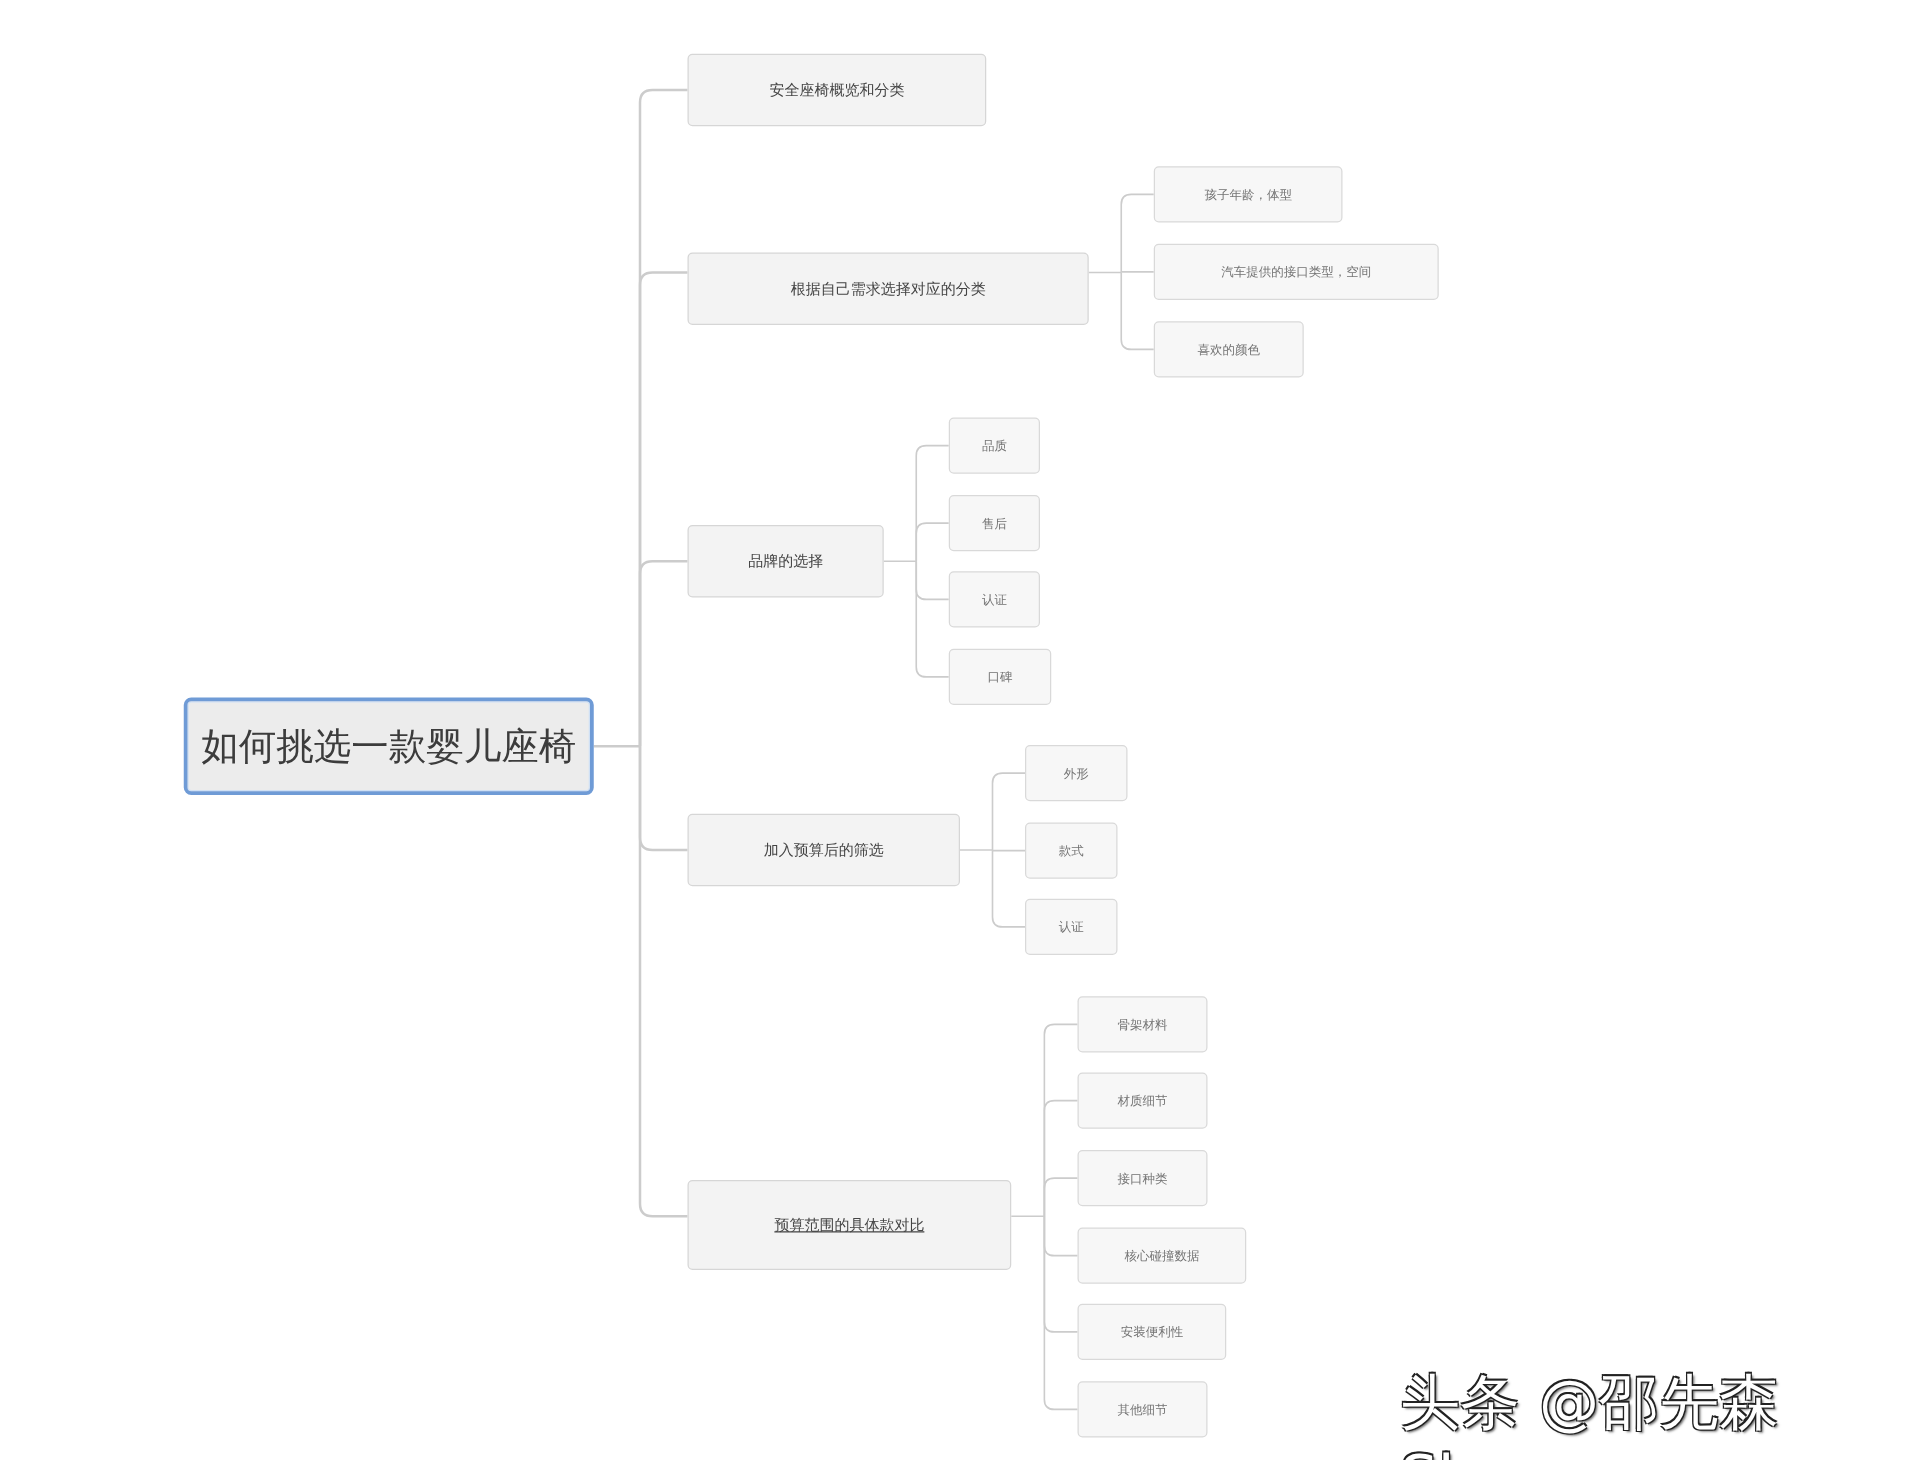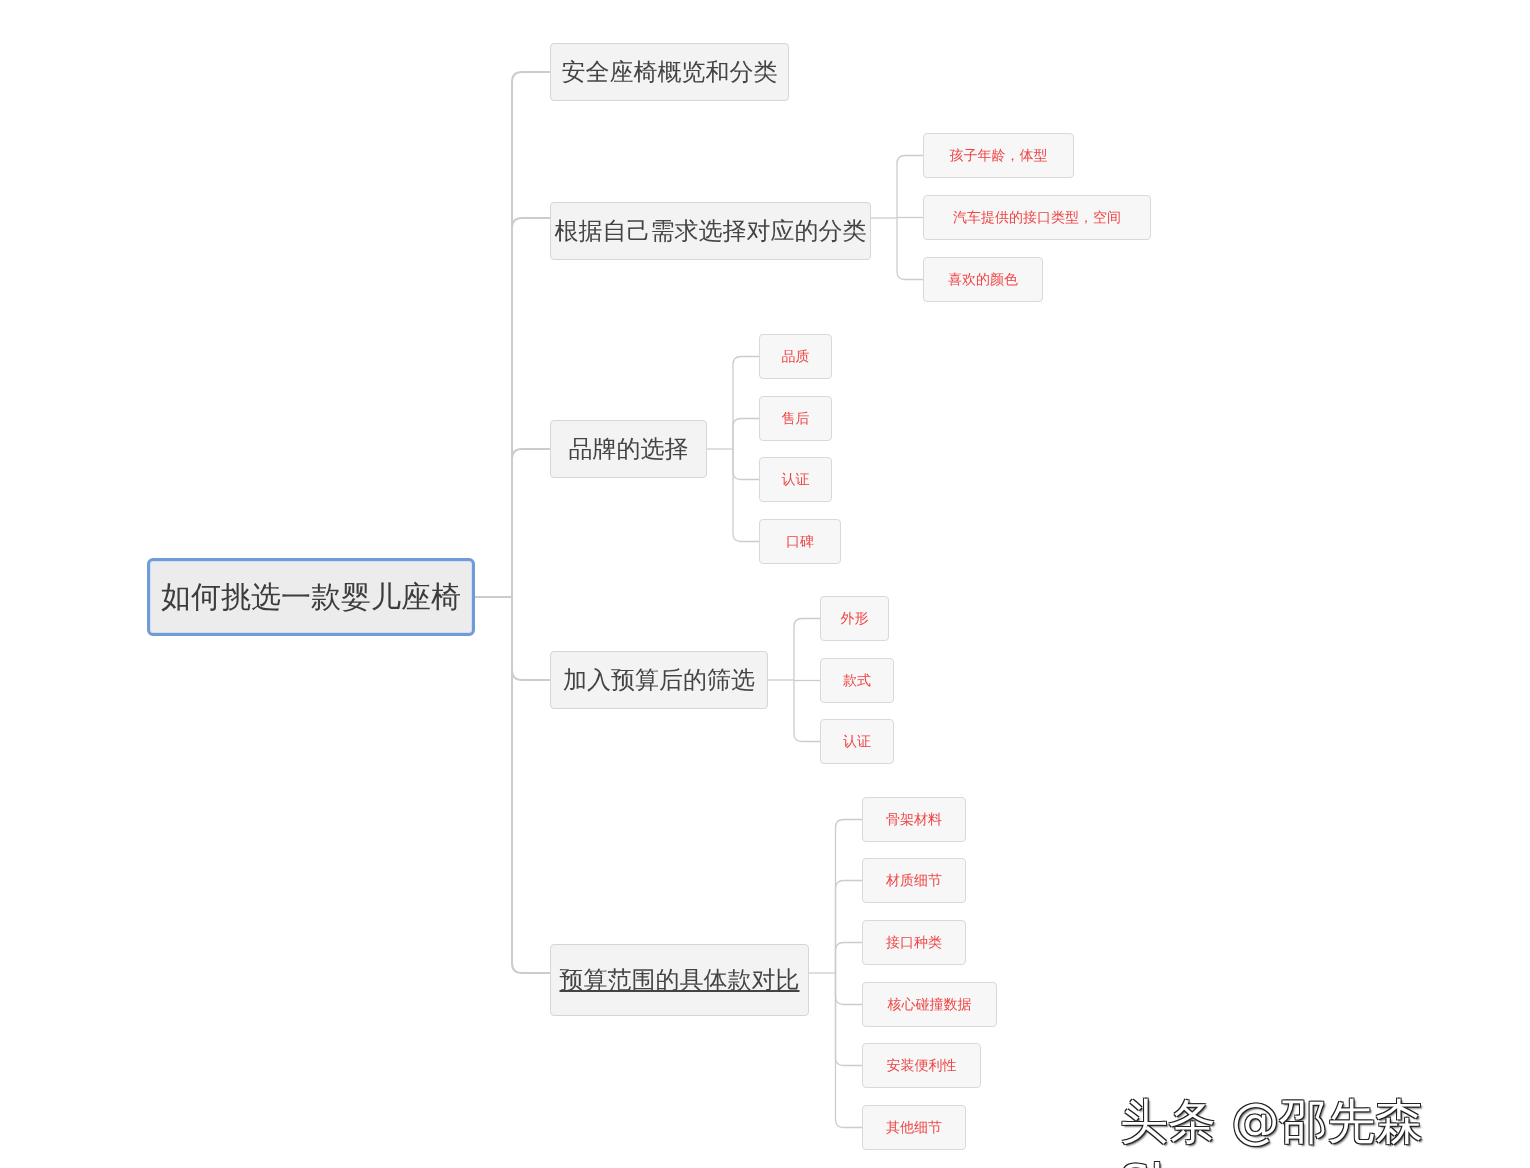--- a/index.html
+++ b/index.html
@@ -4,22 +4,22 @@
   <style>
     html, body { margin: 0; padding: 0; background: #ffffff; }
     body { width: 1530px; height: 1168px; position: relative; overflow: hidden;
            font-family: "DejaVu Sans", "Liberation Sans", sans-serif; }
     #canvas { position: absolute; left: 0; top: 0; width: 1530px; height: 1168px; }
     #lines { position: absolute; left: 0; top: 0; width: 1530px; height: 1168px; pointer-events: none; }
     .node { position: absolute; box-sizing: border-box; display: flex; align-items: center; justify-content: center;
             white-space: nowrap; color: #444; cursor: pointer; }
     .root { background: #ececec; border: 3px solid #6f9bd6; border-radius: 6px; font-size: 30px; color: #3c3c3c;
             box-shadow: 0 0 0 1px #cfe0f5 inset; }
-    .l1 { background: #f3f3f3; border: 1px solid #d6d6d6; border-radius: 4px; font-size: 24px; color: #444; }
-    .l2 { background: #f7f7f7; border: 1px solid #d9d9d9; border-radius: 4px; font-size: 14px; color: #ef4444; }
+    .l1 { background: #f3f3f3; border: 1px solid #d6d6d6; border-radius: 4px; font-size: 12px; color: #444; }
+    .l2 { background: #f7f7f7; border: 1px solid #d9d9d9; border-radius: 4px; font-size: 10px; color: #737373; }
     .watermark { position: absolute; font-size: 48px; color: #ffffff; font-weight: normal;
                  text-shadow: -1px -1px 0 #222, 1px -1px 0 #222, -1px 1px 0 #222, 1px 1px 0 #222, 2px 2px 2px #666;
                  letter-spacing: 0px; }
   </style>
 </head>
 <body>
 
 <div id="canvas">
   <svg id="lines" xmlns="http://www.w3.org/2000/svg">
       <path d="M475 597 H512" fill="none" stroke="#cccccc" stroke-width="2"></path>
@@ -59,21 +59,21 @@
   <div class="node l2" style="left: 923px; top: 195px; width: 228px; height: 45px;">汽车提供的接口类型，空间</div>
   <div class="node l2" style="left: 923px; top: 257px; width: 120px; height: 45px;">喜欢的颜色</div>
 
   <div class="node l1" style="left: 550px; top: 420px; width: 157px; height: 58px;">品牌的选择</div>
   <div class="node l2" style="left: 759px; top: 334px; width: 73px; height: 45px;">品质</div>
   <div class="node l2" style="left: 759px; top: 396px; width: 73px; height: 45px;">售后</div>
   <div class="node l2" style="left: 759px; top: 457px; width: 73px; height: 45px;">认证</div>
   <div class="node l2" style="left: 759px; top: 519px; width: 82px; height: 45px;">口碑</div>
 
   <div class="node l1" style="left: 550px; top: 651px; width: 218px; height: 58px;">加入预算后的筛选</div>
-  <div class="node l2" style="left: 820px; top: 596px; width: 69px; height: 45px;">外形</div>
+  <div class="node l2" style="left: 820px; top: 596px; width: 82px; height: 45px;">外形</div>
   <div class="node l2" style="left: 820px; top: 658px; width: 74px; height: 45px;">款式</div>
   <div class="node l2" style="left: 820px; top: 719px; width: 74px; height: 45px;">认证</div>
 
   <div class="node l1" style="left: 550px; top: 944px; width: 259px; height: 72px; text-decoration: underline;">预算范围的具体款对比</div>
   <div class="node l2" style="left: 862px; top: 797px; width: 104px; height: 45px;">骨架材料</div>
   <div class="node l2" style="left: 862px; top: 858px; width: 104px; height: 45px;">材质细节</div>
   <div class="node l2" style="left: 862px; top: 920px; width: 104px; height: 45px;">接口种类</div>
   <div class="node l2" style="left: 862px; top: 982px; width: 135px; height: 45px;">核心碰撞数据</div>
   <div class="node l2" style="left: 862px; top: 1043px; width: 119px; height: 45px;">安装便利性</div>
   <div class="node l2" style="left: 862px; top: 1105px; width: 104px; height: 45px;">其他细节</div>

